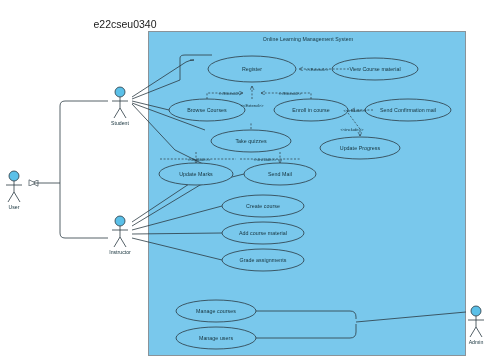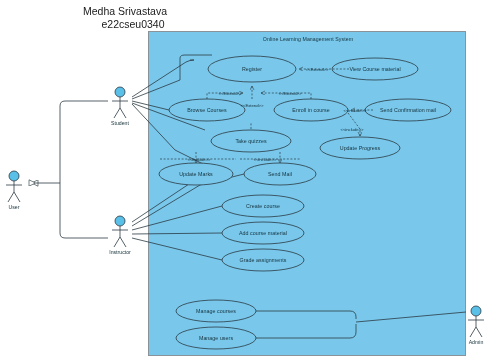--- a/index.html
+++ b/index.html
@@ -52,22 +52,21 @@
     white-space:nowrap;
     transform:translate(-50%,-50%);
     letter-spacing:-.05px;
   }
 </style>
 </head>
 <body>
 
 <div id="stage">
 
-  <div class="hdr" style="left:0;top:5px;width:250px;">Medha Srivastava</div>
-  <div class="hdr" style="left:0;top:18px;width:250px;padding-left:8px;">e22cseu0340</div>
+  <div class="hdr" style="left:0;top:18px;width:250px;">e22cseu0340</div>
 
   <svg id="svg" width="497" height="360">
     <defs>
       <marker id="openArrow" markerWidth="7" markerHeight="7" refX="6" refY="3" orient="auto">
         <path d="M0,0 L6,3 L0,6" fill="none" stroke="#2b3a42" stroke-width="0.8"></path>
       </marker>
       <marker id="genArrow" markerWidth="9" markerHeight="9" refX="8" refY="4" orient="auto">
         <path d="M8,0 L0,4 L8,8 Z" fill="#ffffff" stroke="#2b3a42" stroke-width="0.8"></path>
       </marker>
     </defs>

